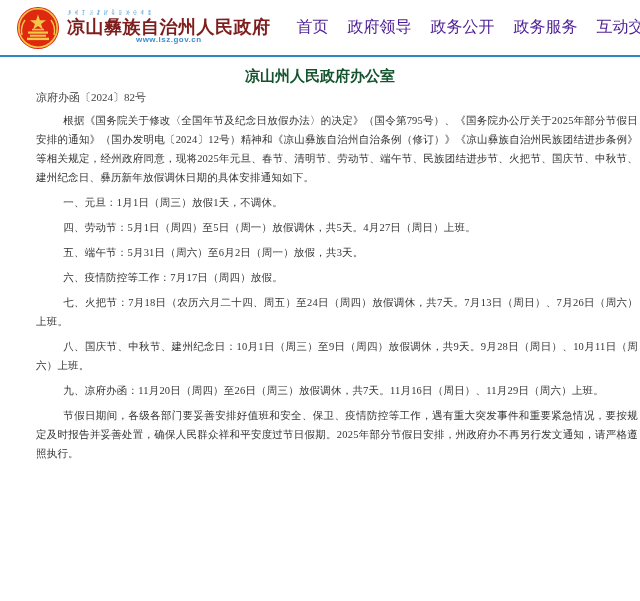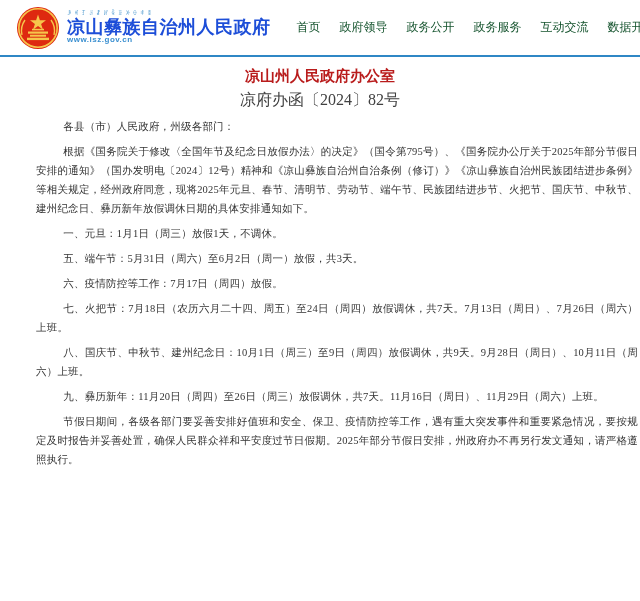--- a/index.html
+++ b/index.html
@@ -7,32 +7,32 @@
               font-family:"Liberation Sans", sans-serif; }
   .page { width:640px; height:601px; background:#fff; position:relative; overflow:hidden; }
 
   
   .site-header { height:57px; display:flex; align-items:center; padding-left:17px;
                  background:#fff; border-bottom:2px solid #2f87c5; }
   .emblem { width:42px; height:42px; flex:0 0 42px; cursor:pointer; }
   .brand { margin-left:8px; display:flex; flex-direction:column; line-height:1.05; }
   .yi-script { font-size:6px; color:#2f87c5; letter-spacing:3px; white-space:nowrap;
                margin-bottom:1px; transform:scale(.95); transform-origin:left; }
-  .site-title { font-size:18px; font-weight:bold; color:#1d4ed8; white-space:nowrap;
+  .site-title { font-size:18px; font-weight:bold; color:#7f1d1d; white-space:nowrap;
                 letter-spacing:.5px; }
-  .site-url { font-size:8px; font-weight:bold; color:#3a8fd0; letter-spacing:.5px; }
+  .site-url { font-size:8px; font-weight:bold; color:#3a8fd0; letter-spacing:.5px;text-align:center; }
   .main-nav { display:flex; margin-left:26px; gap:19px; white-space:nowrap; }
-  .nav-item { font-size:12px; color:#14532d; cursor:pointer; }
+  .nav-item { font-size:16px; color:#4c1d95; cursor:pointer; }
 
   
   .doc { font-family:"Liberation Serif","DejaVu Serif", serif; color:#333;
          padding:9px 2px 0 36px; }
-  .doc-title { text-align:center; font-size:15px; font-weight:bold; color:#b91c1c;
+  .doc-title { text-align:center; font-size:15px; font-weight:bold; color:#14532d;
                line-height:21px; margin-right:34px; }
-  .doc-number { text-align:center; font-size:16px; color:#404040; margin:3px 34px 6px 0; }
+  .doc-number { font-size:11px; color:#404040; margin:3px 34px 6px 0; }
   .doc-body p { font-size:10.5px; line-height:19px; margin:6px 0; text-indent:2.6em;
                 text-align:justify; letter-spacing:.2px; }
 </style>
 </head>
 <body>
 
 <div class="page">
 
   <div class="site-header">
 
@@ -64,27 +64,27 @@
         <span class="nav-item">互动交流</span>
         <span class="nav-item">数据开放</span>
       </div>
   </div>
 
   <div class="doc">
     <div class="doc-title">凉山州人民政府办公室</div>
     <div class="doc-number">凉府办函〔2024〕82号</div>
 
     <div class="doc-body">
-      <p>各县（市）人民政府，州级各部门：</p>
       <p>根据《国务院关于修改〈全国年节及纪念日放假办法〉的决定》（国令第795号）、《国务院办公厅关于2025年部分节假日安排的通知》（国办发明电〔2024〕12号）精神和《凉山彝族自治州自治条例（修订）》《凉山彝族自治州民族团结进步条例》等相关规定，经州政府同意，现将2025年元旦、春节、清明节、劳动节、端午节、民族团结进步节、火把节、国庆节、中秋节、建州纪念日、彝历新年放假调休日期的具体安排通知如下。</p>
       <div>
           <p>一、元旦：1月1日（周三）放假1天，不调休。</p>
+          <p>四、劳动节：5月1日（周四）至5日（周一）放假调休，共5天。4月27日（周日）上班。</p>
           <p>五、端午节：5月31日（周六）至6月2日（周一）放假，共3天。</p>
           <p>六、疫情防控等工作：7月17日（周四）放假。</p>
           <p>七、火把节：7月18日（农历六月二十四、周五）至24日（周四）放假调休，共7天。7月13日（周日）、7月26日（周六）上班。</p>
           <p>八、国庆节、中秋节、建州纪念日：10月1日（周三）至9日（周四）放假调休，共9天。9月28日（周日）、10月11日（周六）上班。</p>
-          <p>九、彝历新年：11月20日（周四）至26日（周三）放假调休，共7天。11月16日（周日）、11月29日（周六）上班。</p>
+          <p>九、凉府办函：11月20日（周四）至26日（周三）放假调休，共7天。11月16日（周日）、11月29日（周六）上班。</p>
         </div>
       <p>节假日期间，各级各部门要妥善安排好值班和安全、保卫、疫情防控等工作，遇有重大突发事件和重要紧急情况，要按规定及时报告并妥善处置，确保人民群众祥和平安度过节日假期。2025年部分节假日安排，州政府办不再另行发文通知，请严格遵照执行。</p>
     </div>
   </div>
 
 </div>
 
 </body></html>

